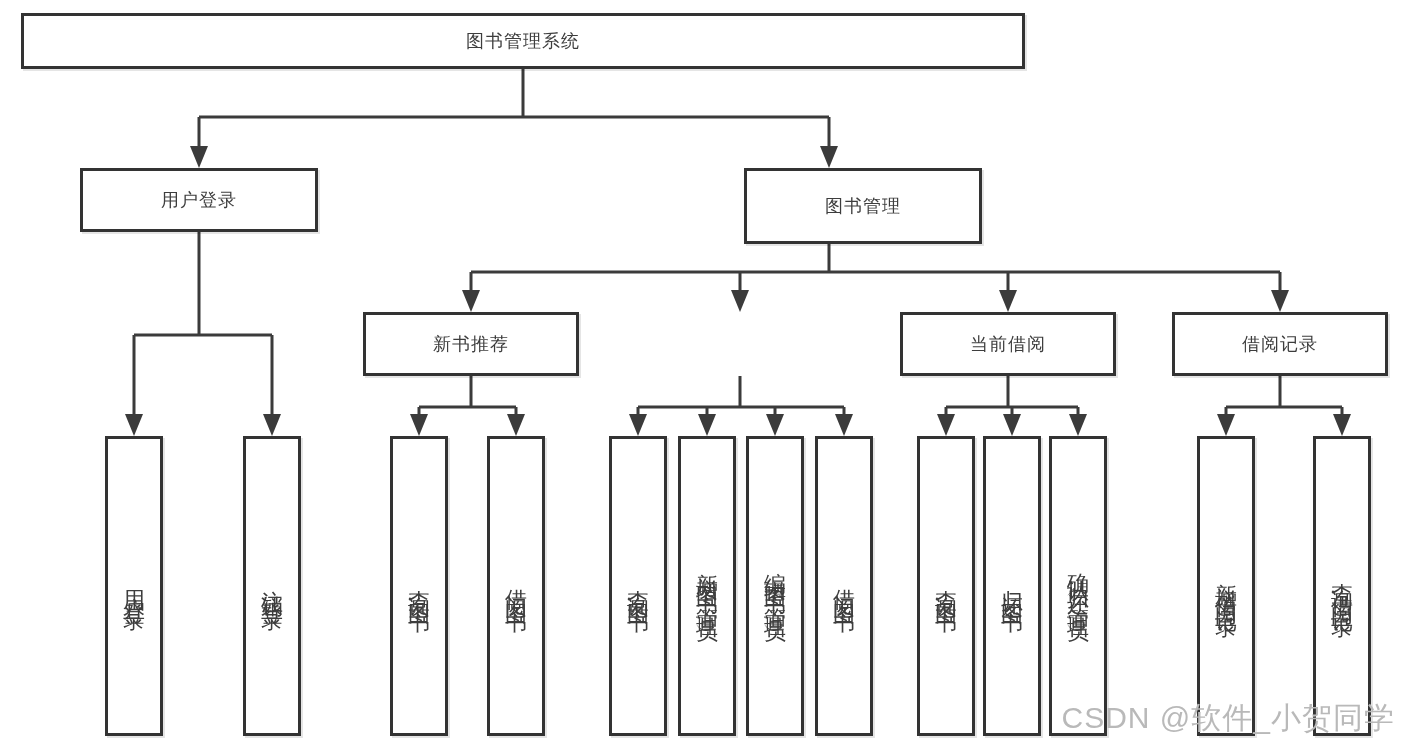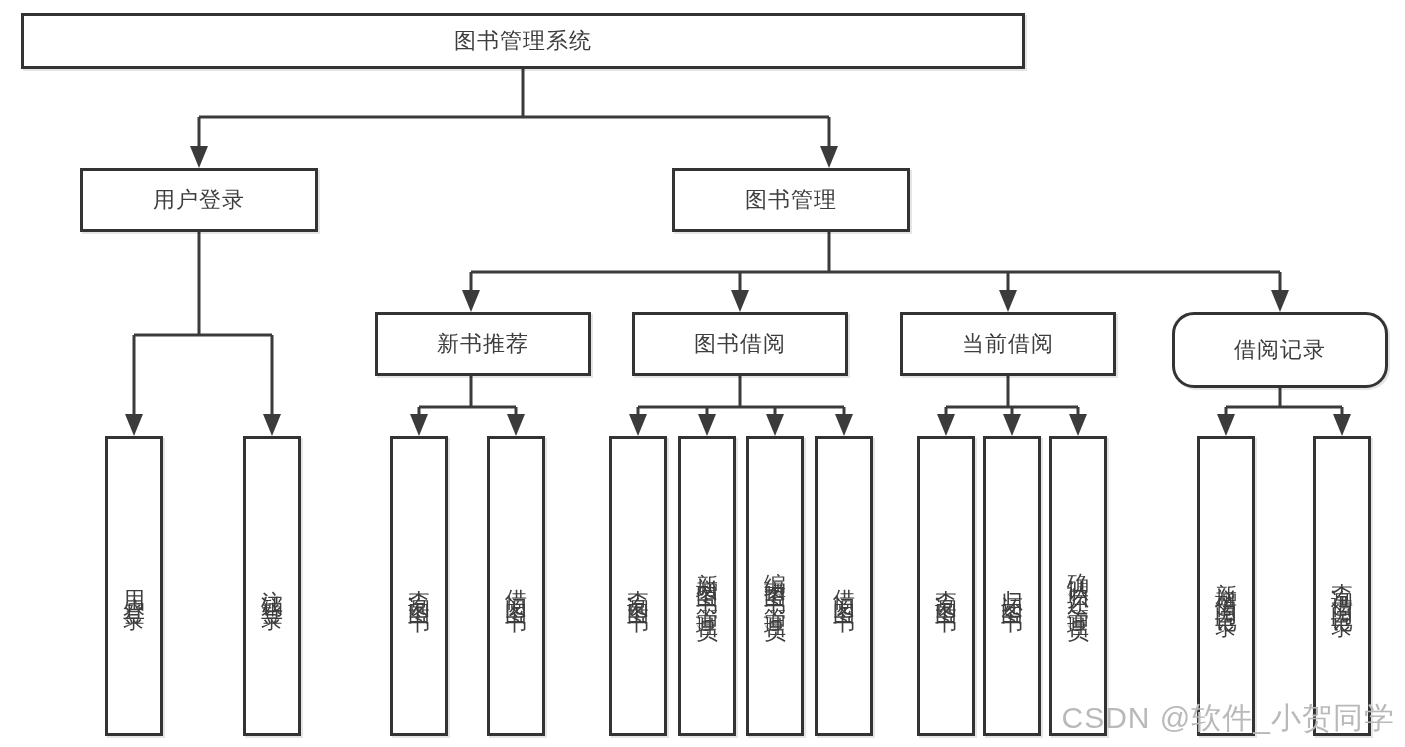--- a/index.html
+++ b/index.html
@@ -15,34 +15,34 @@
   }
   #connectors{position:absolute;left:0;top:0;width:1405px;height:747px;}
   #connectors path{stroke:var(--line);stroke-width:3;fill:none;}
   #connectors polygon{fill:var(--line);stroke:none;}
   .node{
     position:absolute; box-sizing:border-box;
     background:var(--box-fill); border:3px solid var(--box-border);
     box-shadow:2px 2px 0 rgba(0,0,0,0.10);
     display:flex; align-items:center; justify-content:center;
   }
-  .hbox{font-size:22px; letter-spacing:1px;text-align:center;}
+  .hbox{font-size:18px; letter-spacing:1px;text-align:center;}
   .vbox{width:58px; top:436px; height:300px;}
   .vbox .vlabel{
     writing-mode:vertical-rl; text-orientation:mixed;
     font-size:22px; letter-spacing:7px; line-height:1; white-space:nowrap;
   }
   
   .n-root{left:21px;top:13px;width:1004px;height:56px;}
   .n-l2-0{left:80px;top:168px;width:238px;height:64px;}
-  .n-l2-1{left:672px;top:168px;width:238px;height:64px;}
-  .n-l3-0{left:363px;top:312px;width:216px;height:64px;margin-left:12px;}
+  .n-l2-1{left:744px;top:168px;width:238px;height:76px;}
+  .n-l3-0{left:363px;top:312px;width:216px;height:64px;}
   .n-l3-1{left:632px;top:312px;width:216px;height:64px;}
   .n-l3-2{left:900px;top:312px;width:216px;height:64px;font-family:Liberation Serif, serif;}
-  .n-l3-3{left:1172px;top:312px;width:216px;height:76px;border-radius:22px;}
+  .n-l3-3{left:1172px;top:312px;width:216px;height:64px;}
   .n-a0{left:105px;} .n-a1{left:243px;}
   .n-b0{left:390px;} .n-b1{left:487px;}
   .n-c0{left:609px;} .n-c1{left:678px;} .n-c2{left:746px;} .n-c3{left:815px;}
   .n-d0{left:917px;} .n-d1{left:983px;} .n-d2{left:1049px;}
   .n-e0{left:1197px;} .n-e1{left:1313px;}
   .watermark{
     position:absolute; right:10px; bottom:8px;
     font-size:30px; color:var(--watermark); letter-spacing:1px;
     pointer-events:none; white-space:nowrap;
   }
@@ -95,23 +95,20 @@
   <div class="node hbox n-l2-0">
     <span>用户登录</span>
   </div>
   <div class="node hbox n-l2-1">
     <span>图书管理</span>
   </div>
 
   <div class="node hbox n-l3-0">
     <span>新书推荐</span>
   </div>
-  <div class="node hbox n-l3-1">
-    <span>图书借阅</span>
-  </div>
   <div class="node hbox n-l3-2">
     <span>当前借阅</span>
   </div>
   <div class="node hbox n-l3-3">
     <span>借阅记录</span>
   </div>
 
   <div class="node vbox n-a0">
     <span class="vlabel">用户登录</span>
   </div>

